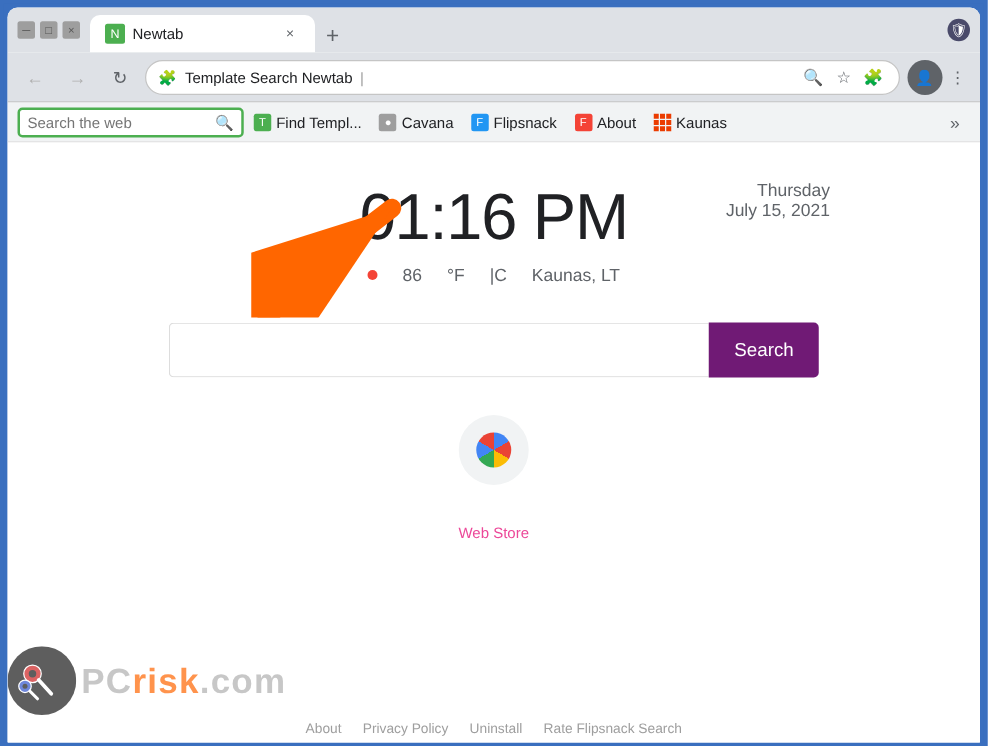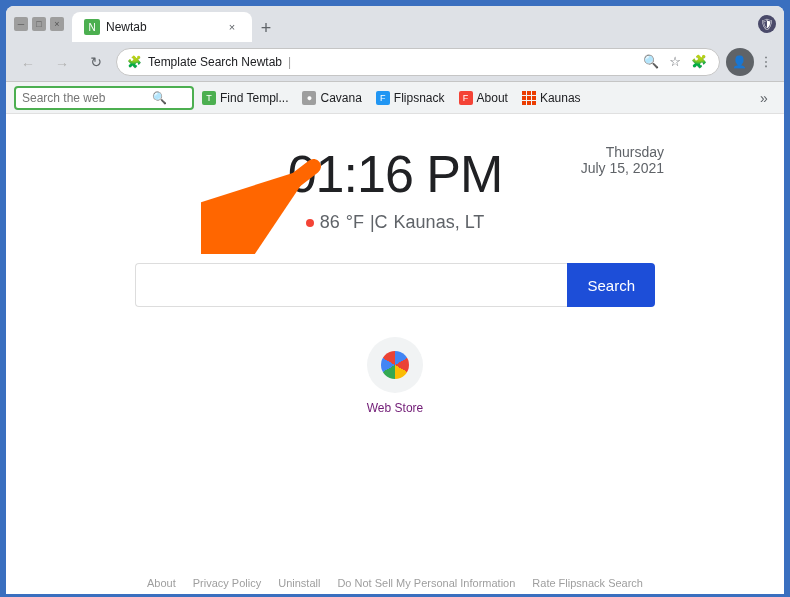--- a/index.html
+++ b/index.html
@@ -232,21 +232,21 @@
     }
 
     .search-box-bar {
       display: flex;
       align-items: center;
       background: #fff;
       border: 2px solid #4caf50;
       border-radius: 4px;
       height: 24px;
       padding: 0 6px;
-      gap: 0;
+      gap: 20px;
       min-width: 180px;
     }
 
     .search-box-bar input {
       border: none;
       outline: none;
       font-size: 12px;
       color: #9e9e9e;
       background: transparent;
       width: 130px;
@@ -339,22 +339,22 @@
     .date-full {
       font-size: 14px;
       color: #5f6368;
     }
 
     
     .weather-section {
       margin-top: 8px;
       display: flex;
       align-items: center;
-      gap: 6px;
-      font-size: 18px;
+      gap: 20px;
+      font-size: 14px;
       color: #5f6368;
     }
 
     .weather-dot {
       width: 8px;
       height: 8px;
       background: #f44336;
       border-radius: 50%;
     }
 
@@ -374,21 +374,21 @@
       border-right: none;
       border-radius: 4px 0 0 4px;
       padding: 0 14px;
       font-size: 15px;
       outline: none;
       color: #202124;
     }
 
     .search-btn-main {
       height: 44px;
-      background: #1d4ed8;
+      background: #701a75;
       color: white;
       border: none;
       padding: 0 20px;
       font-size: 15px;
       cursor: pointer;
       border-radius: 0 4px 4px 0;
       font-weight: 500;
     }
 
     
@@ -414,21 +414,22 @@
       border-radius: 50%;
       background: #f1f3f4;
       display: flex;
       align-items: center;
       justify-content: center;
       font-size: 24px;
     }
 
     .shortcut-label {
       font-size: 12px;
-      color: #701a75;
+      color: #ec4899;
+      margin-top: 23px;
     }
 
     
     .footer {
       position: absolute;
       bottom: 8px;
       display: flex;
       gap: 17px;
       font-size: 11px;
       color: #9e9e9e;
@@ -620,24 +621,37 @@
           <div class="rainbow-icon"></div>
         </div>
         <span class="shortcut-label">Web Store</span>
       </div>
     </div>
 
     <div class="footer">
       <a>About</a>
       <a>Privacy Policy</a>
       <a>Uninstall</a>
-      <a>Do Not Sell My Personal Information</a>
       <a>Rate Flipsnack Search</a>
     </div>
 
+    <div class="pcrisk-watermark">
+      <div style="position:relative; width:55px; height:55px;">
+        <svg width="55" height="55" viewBox="0 0 55 55">
+          <circle cx="27.5" cy="27.5" r="27.5" fill="#1a1a1a"></circle>
+          <circle cx="20" cy="22" r="7" fill="#cc2222" stroke="#fff" stroke-width="1"></circle>
+          <circle cx="20" cy="22" r="3" fill="#1a1a1a"></circle>
+          <line x1="25" y1="27" x2="35" y2="38" stroke="#fff" stroke-width="3" stroke-linecap="round"></line>
+          <circle cx="14" cy="32" r="5" fill="#3355cc" stroke="#fff" stroke-width="1"></circle>
+          <circle cx="14" cy="32" r="2" fill="#1a1a1a"></circle>
+          <line x1="18" y1="36" x2="24" y2="42" stroke="#fff" stroke-width="2.5" stroke-linecap="round"></line>
+        </svg>
+      </div>
+      <span class="pcrisk-text">PC<span class="pcrisk-risk">risk</span>.com</span>
+    </div>
 
     <svg class="arrow-overlay" viewBox="0 0 120 80" style="position:absolute; top:40px; left:195px; width:150px; height:100px; pointer-events:none; z-index:10;">
 
       <defs>
         <marker id="arrowhead" markerWidth="10" markerHeight="7" refX="10" refY="3.5" orient="auto">
           <polygon points="0 0, 10 3.5, 0 7" fill="#ff6600"></polygon>
         </marker>
       </defs>
       <path d="M 10 80 Q 50 40 90 10" stroke="#ff6600" stroke-width="12" fill="none" marker-end="url(#arrowhead)" stroke-linecap="round"></path>
     </svg>

